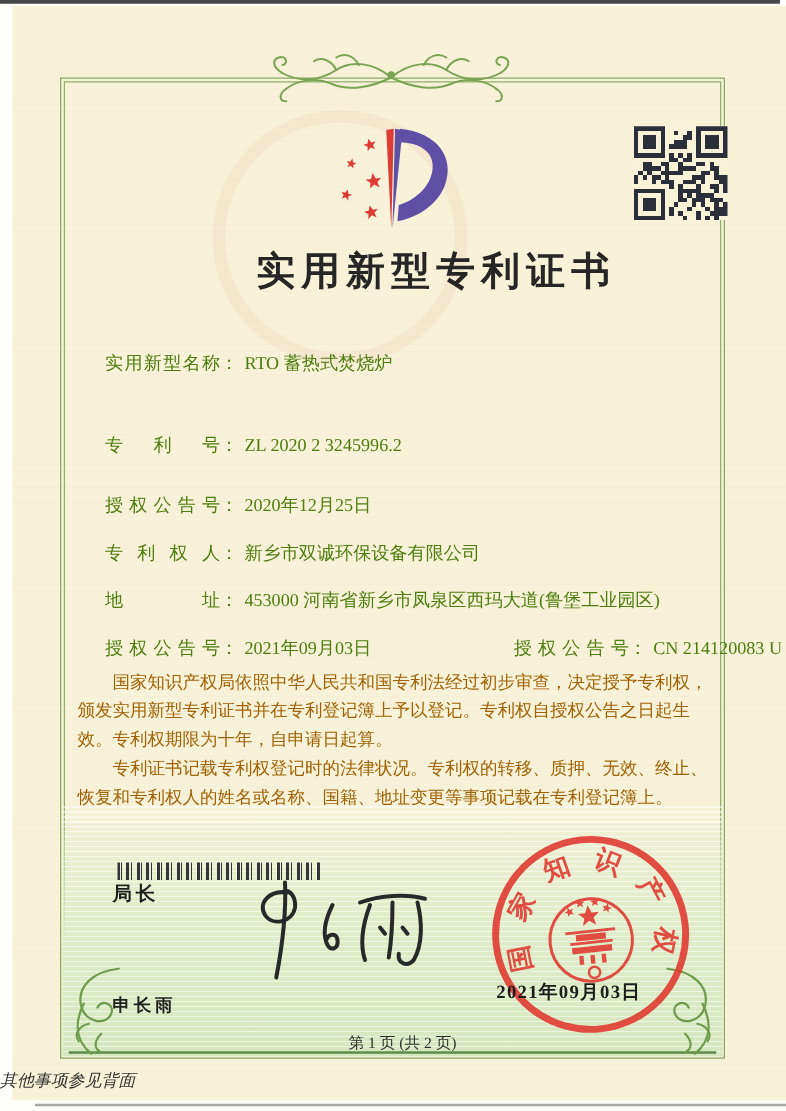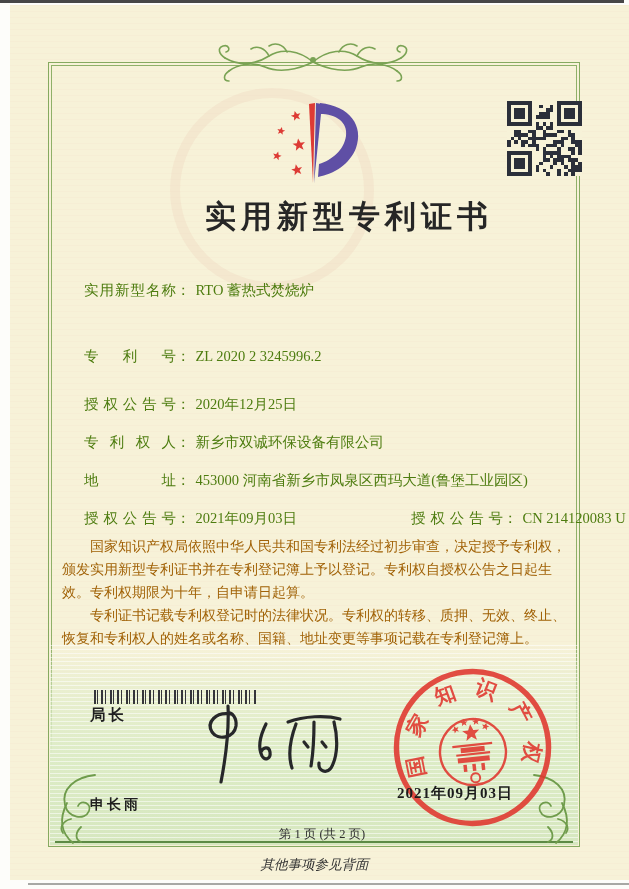--- a/index.html
+++ b/index.html
@@ -45,21 +45,21 @@
       #35353a 7px 9px, rgba(0,0,0,0) 9px 11px,
       #35353a 11px 12px, rgba(0,0,0,0) 12px 16px);}
   .signer-title{position:absolute;left:90px;top:705px;font-size:15.5px;font-weight:600;letter-spacing:3px;
     color:#1f1f1f;font-family:"Liberation Sans","DejaVu Sans",sans-serif;}
   .signer-name{position:absolute;left:90px;top:796px;font-size:14px;font-weight:600;letter-spacing:3px;
     color:#1f1f1f;font-family:"Liberation Sans","DejaVu Sans",sans-serif;}
   .signature{position:absolute;left:188px;top:698px;}
   .seal{position:absolute;left:375px;top:650px;}
   .seal-date{position:absolute;left:397px;top:784px;font-size:15px;font-weight:bold;letter-spacing:1px;color:#1c1c1c;}
   .page-info{position:absolute;left:48px;top:826px;width:512px;text-align:center;font-size:12.5px;color:#2e2e2e;margin-left:18px;}
-  .footer-note{position:absolute;left:0;top:856px;width:629px;text-align:center;font-size:13.5px;
+  .footer-note{position:absolute;left:0;top:856px;width:629px;font-size:13.5px;
     font-style:italic;color:#333333;}
   .logo{position:absolute;left:258px;top:90px;}
   .qr{position:absolute;left:507px;top:101px;}
 </style>
 </head>
 <body>
 
 <div id="page">
   <div class="paper"></div>
   <div class="scan-topline"></div>

